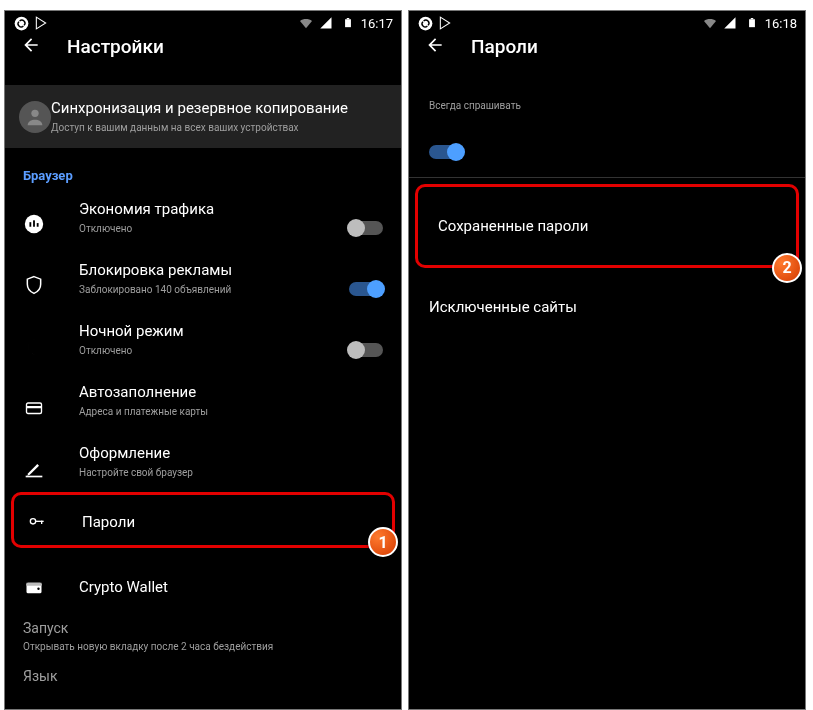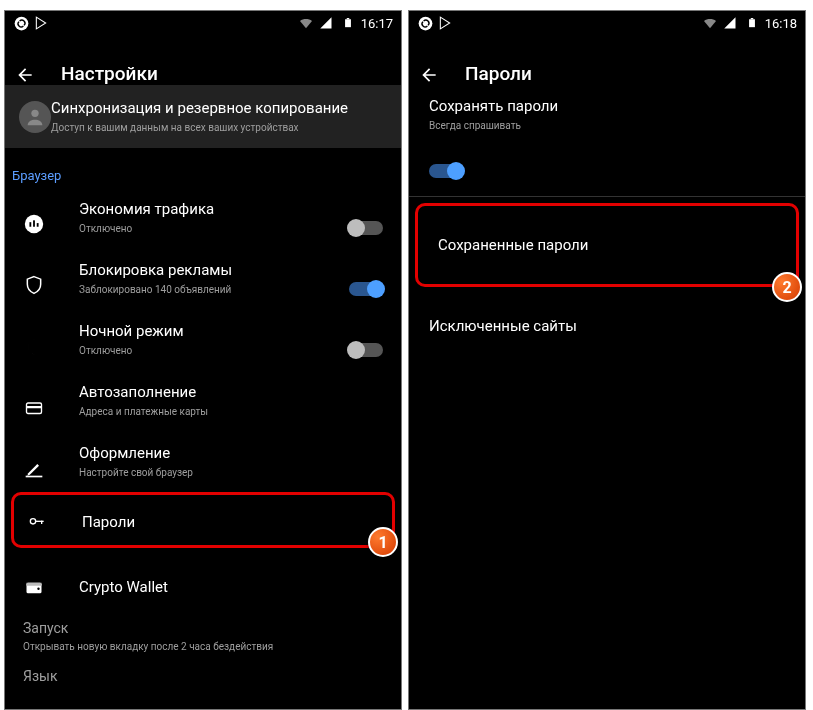--- a/index.html
+++ b/index.html
@@ -35,22 +35,22 @@
     gap: 5px;
     font-size: 13px;
     color: #fff;
     background: #000;
   }
   .status-bar .left-icons { margin-right: auto; display: flex; gap: 4px; }
   .status-icon { width: 16px; height: 16px; display: inline-flex; align-items: center; justify-content: center; }
   .app-bar {
     height: 50px;
     display: flex;
-    align-items: flex-end;
-    padding: 0 10px;
+    align-items: flex-start;
+    padding: 0 16px;
     gap: 26px;
     background: #000;
   }
   .app-bar-title { font-size: 19px; font-weight: 500; color: #fff; }
   .back-arrow { width: 20px; height: 20px; }
   .content { flex: 1; overflow: hidden; background: #000; }
   .sync-row {
     display: flex;
     align-items: flex-start;
     padding: 14px 18px 14px 14px;
@@ -58,21 +58,21 @@
     background: #222;
     margin: 0 0 10px 0;
   }
   .avatar {
     width: 32px; height: 32px; border-radius: 50%;
     background: #555; display: flex; align-items: center; justify-content: center;
     flex-shrink: 0; margin-top: 2px;
   }
   .row-title { font-size: 15px; color: #fff; line-height: 1.3; }
   .row-sub { font-size: 10px; color: #9e9e9e; line-height: 1.35; margin-top: 2px; }
-  .section-label { font-size: 13px; color: #5b9dff; padding: 10px 7px 4px; font-weight: 400; }
+  .section-label { font-size: 13px; color: #5b9dff; padding: 10px 18px 4px; font-weight: 700; }
   .setting-row {
     display: flex;
     align-items: flex-end;
     padding: 13px 18px 13px 14px;
     gap: 30px;
     min-height: 56px;
   }
   .setting-row .icon-slot {
     width: 30px; display: flex; align-items: center; justify-content: center; flex-shrink: 0;
   }
@@ -320,21 +320,20 @@
       <span class="back-arrow">
           <svg viewBox="0 0 24 24" width="20" height="20">
             <path d="M20 11H7.8l5.6-5.6L12 4l-8 8 8 8 1.4-1.4L7.8 13H20z" fill="#fff"></path>
           </svg>
         </span>
       <span class="app-bar-title">Пароли</span>
     </div>
 
     <div class="content">
       <div class="simple-block">
-        <div class="row-title">Сохранять пароли</div>
         <div class="row-sub">Всегда спрашивать</div>
       </div>
 
       <div class="simple-block" style="display:flex; gap:14px; align-items:flex-start;">
         <div class="toggle on" style="margin-top:6px;"></div>
       </div>
 
       <div style="height:1px;background:#333;margin:4px 0 6px;"></div>
 
       <div class="simple-row hl" style="margin:0 6px;">

